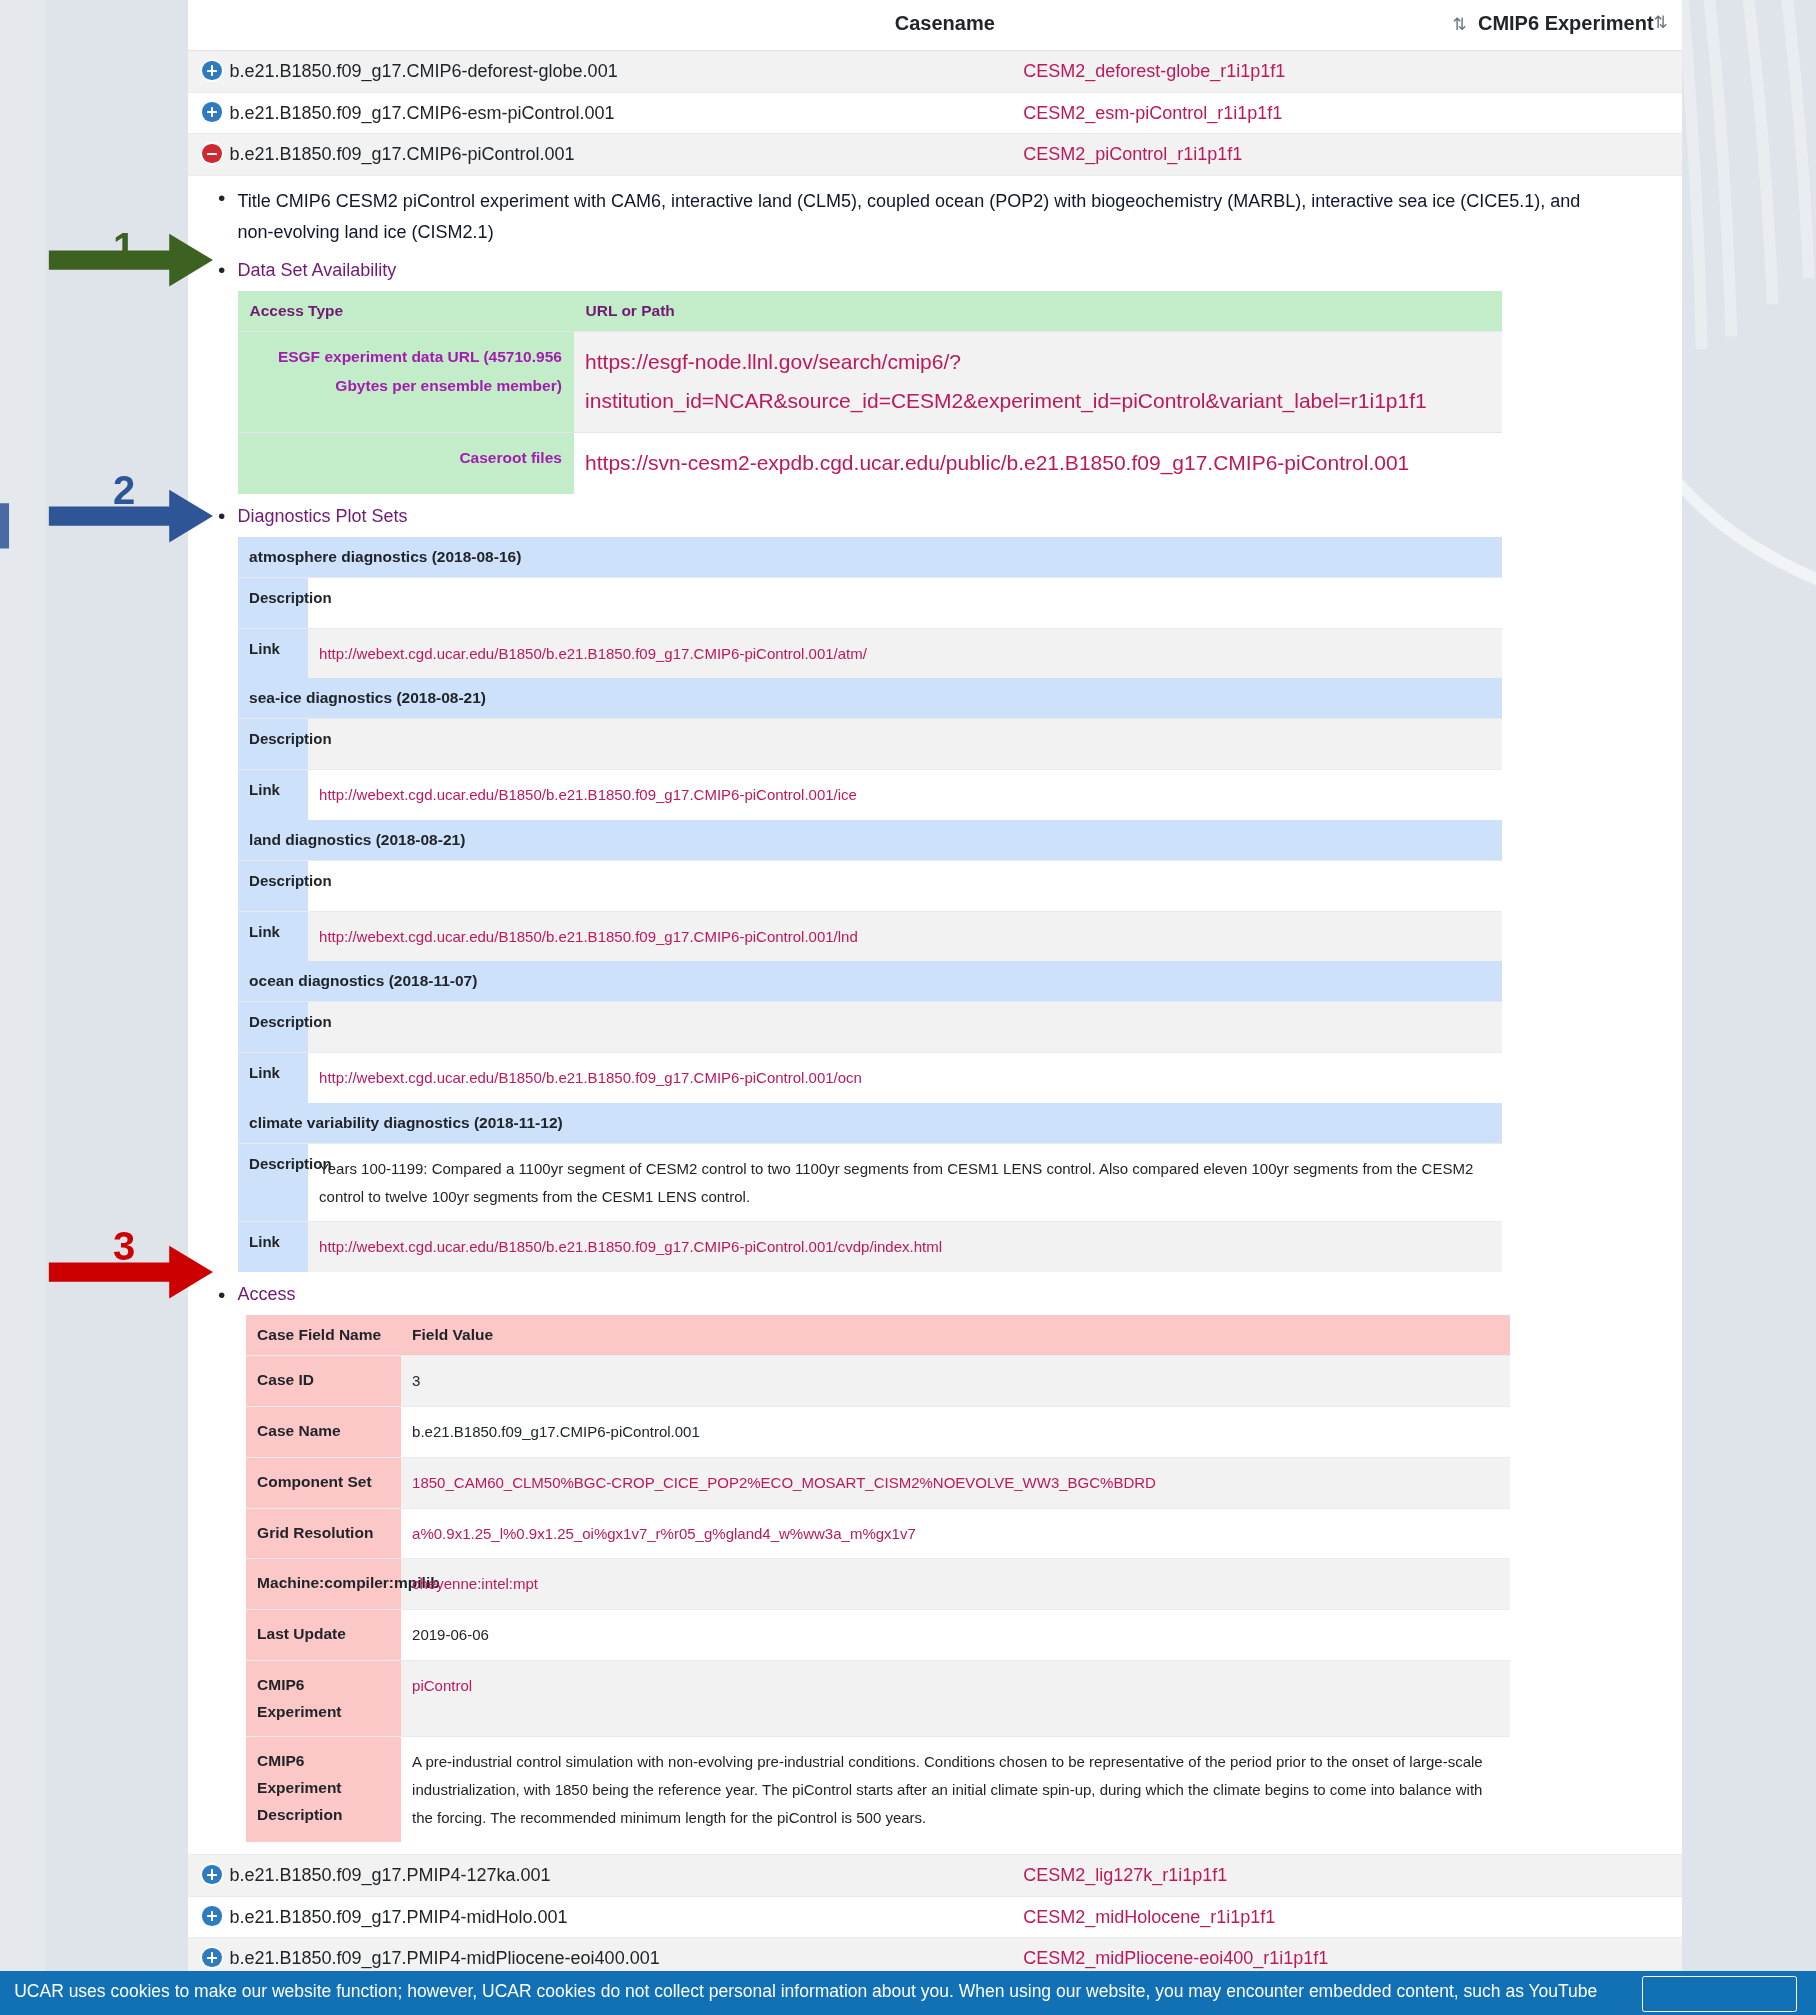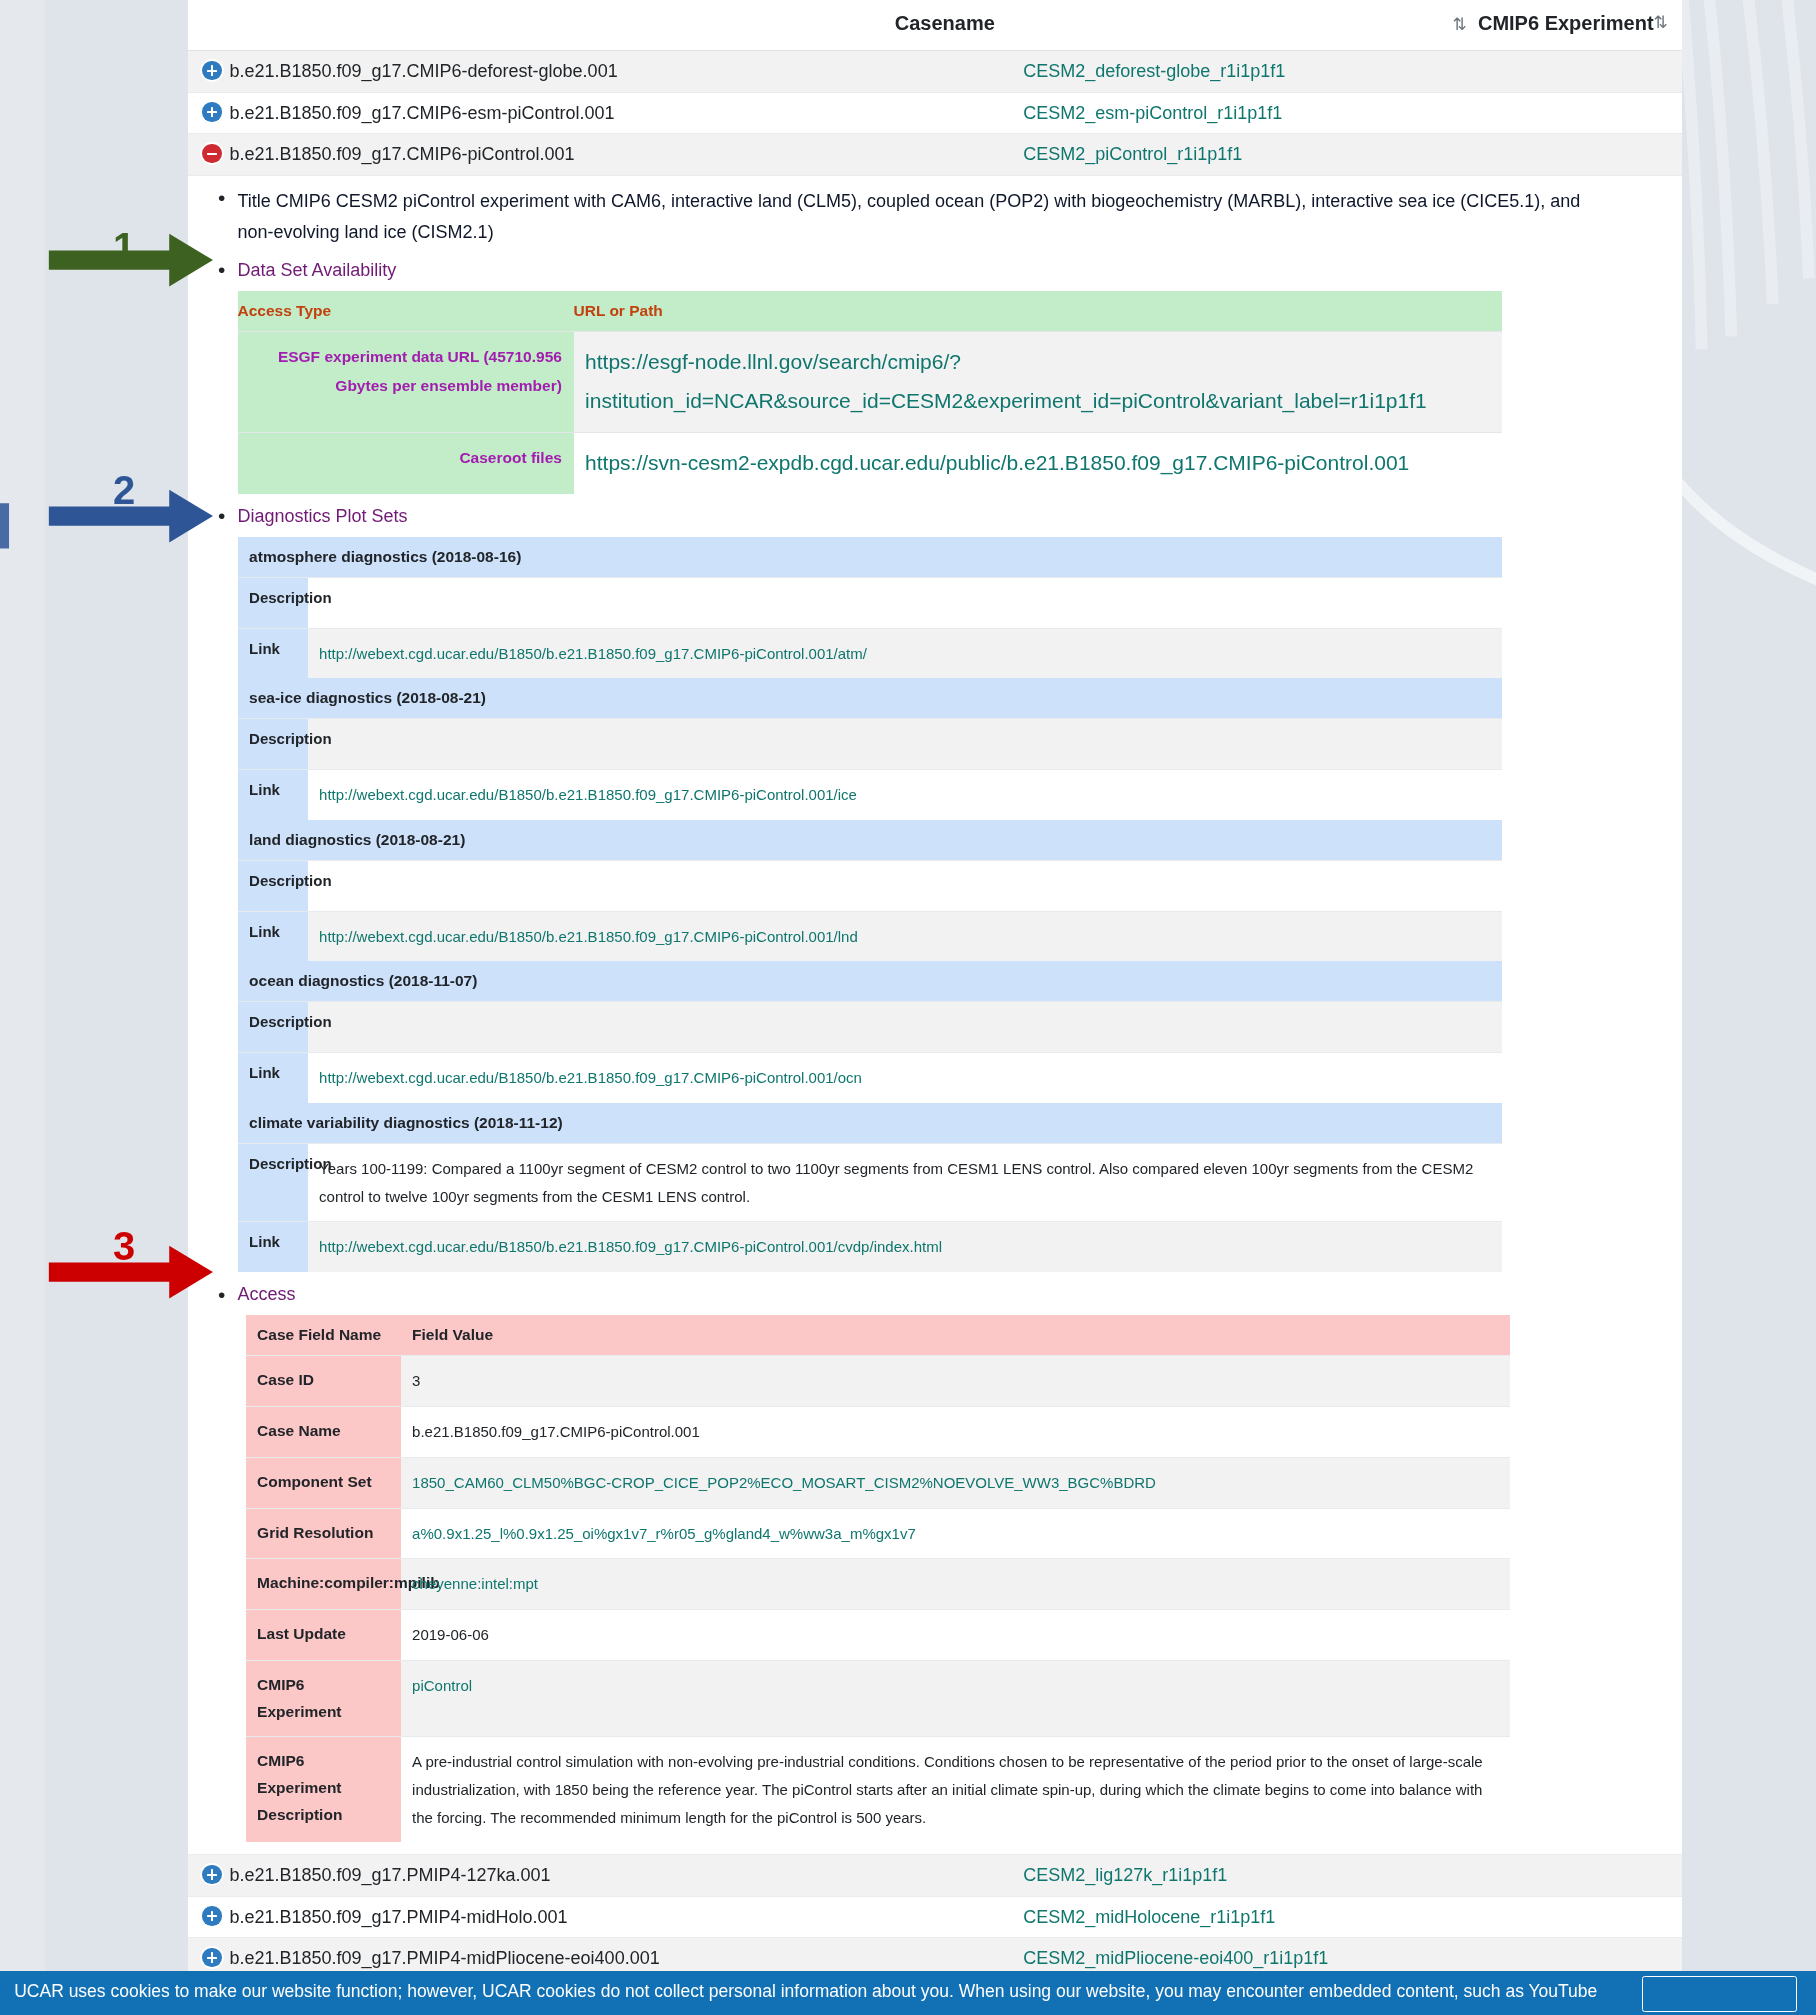--- a/index.html
+++ b/index.html
@@ -54,41 +54,41 @@
   .toggle.plus { background:#2e7bc0; }
   .toggle.minus { background:#cf2a32; }
   .toggle:before {
     content:""; position:absolute; left:4.5px; top:8.7px; width:10.3px; height:2.3px;
     background:#fff; border-radius:0.6px;
   }
   .toggle.plus:after {
     content:""; position:absolute; left:8.5px; top:4.5px; width:2.3px; height:10.3px;
     background:#fff; border-radius:0.6px;
   }
-  a.lnk { color:#0f766e; text-decoration:none; }
+  a.lnk { color:#be185d; text-decoration:none; }
   .exp-link { font-size:18px; }
 
   
   .detail-cell { background:#ffffff; padding:0 0 11.6px 0; border-bottom:0.6px solid #e9ecef; }
   ul.bullets { list-style:none; margin:0; padding:0; }
   ul.bullets > li { position:relative; padding-left:28.5px; margin:10.3px 0 0 21px; }
   ul.bullets > li:before {
     content:"\2022"; position:absolute; left:9px; top:-1.9px;
     font-size:21px; color:#212529; line-height:1.3;
   }
   .title-line { font-size:18px; color:#0f172a; line-height:1.72; padding-right:78px; }
   .sect-label { font-size:18px; color:#701a75; line-height:1.4; }
 
   
   table.inner { width:1264px; border-collapse:collapse; margin-top:7.8px; table-layout:fixed; }
   table.inner td, table.inner th { vertical-align:top; }
 
   
-  .t-green th { background:#c3ecc9; color:#c2410c; font-size:15.5px; font-weight:bold;
-                text-align:left; padding:11px 0;margin-left:39px; }
+  .t-green th { background:#c3ecc9; color:#701a75; font-size:15.5px; font-weight:bold;
+                text-align:left; padding:11px 12px;margin-left:39px; }
   .t-green td.k { background:#c3ecc9; color:#a21caf; font-size:15.5px; font-weight:bold;
                   padding:11px 11.6px; line-height:1.85; width:336px;text-align:right; }
   .t-green td.v { font-size:21px; padding:11px 11.6px; line-height:1.85; }
   .t-green tr.odd td.v { background:#f2f2f2; }
   .t-green tr.even td.v { background:#ffffff; }
   .t-green tr + tr td { border-top:1.3px solid #e3e7ea; }
 
   
   .t-blue { margin-top:7.8px; }
   .t-blue th.grp { background:#cde1fb; color:#212529; font-size:15.5px; font-weight:bold;

